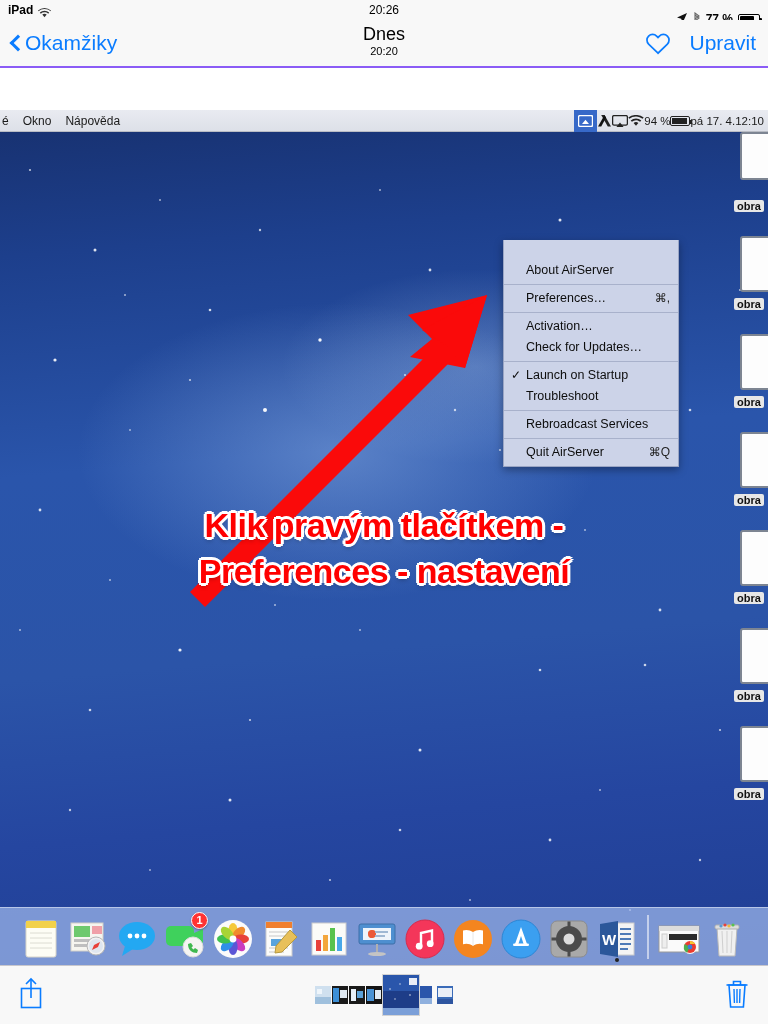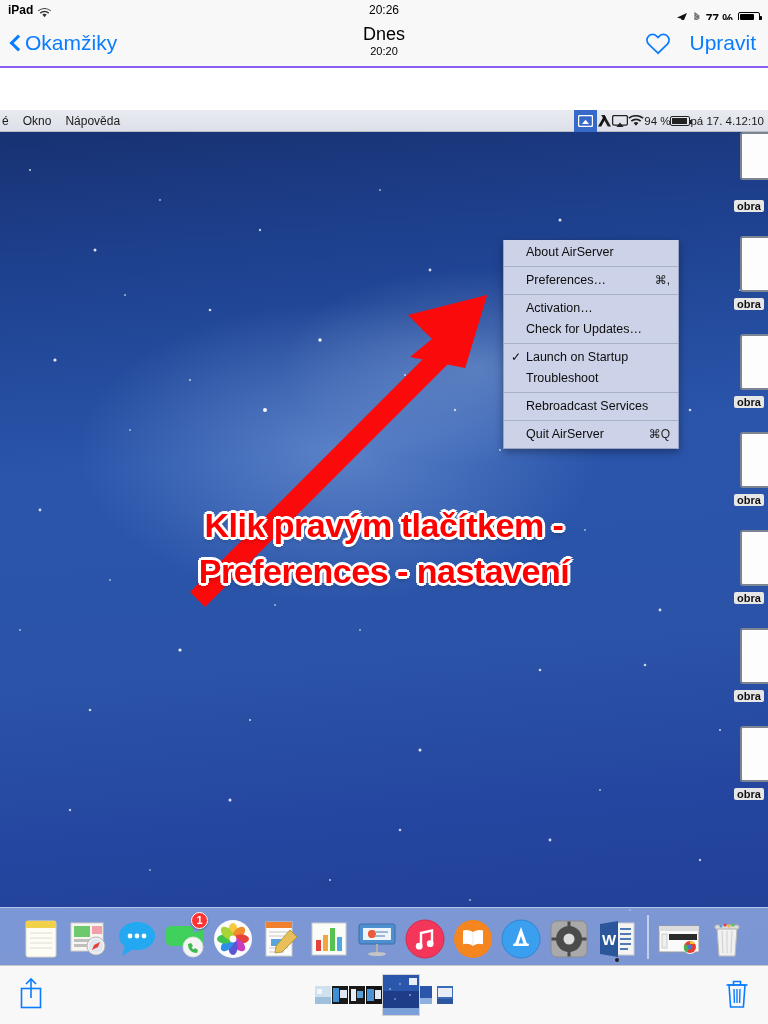--- a/index.html
+++ b/index.html
@@ -13,21 +13,21 @@
 
   
   .ios-status {
     position:absolute; top:0; left:0; width:768px; height:20px;
     background:#f8f8f8;
     display:flex; align-items:center;
     font-size:12px; color:#000;
   }
   .ios-status .left { position:absolute; left:8px; display:flex; align-items:flex-end; gap:5px; }
   .ios-status .center { position:absolute; left:0; width:768px; text-align:center; font-weight:normal; font-size:12px; }
-  .ios-status .right { position:absolute; right:8px; display:flex; align-items:flex-start; gap:5px;margin-top:18px; }
+  .ios-status .right { position:absolute; right:8px; display:flex; align-items:center; gap:5px;margin-top:18px; }
   .ios-label { font-size:12px; font-weight:bold; }
   .wifi-ios { width:12px; height:10px; position:relative; }
   .loc-arrow { font-size:12px; }
   .bt-glyph { font-size:11px; color:#555; }
   .batt-pct { font-size:12px; font-weight:bold; }
   .batt-ios {
     width:22px; height:10px; border:1px solid #000; border-radius:2px;
     position:relative; padding:1px;
   }
   .batt-ios::after {
@@ -107,21 +107,21 @@
   .mb-date { white-space:nowrap; }
 
   
   .as-menu {
     position:absolute; left:503px; top:130px; width:176px;
     background:#ccd3e8;
     border:1px solid #9aa5c4;
     border-top:none;
     box-shadow:0 3px 8px rgba(0,0,0,.35);
     font-size:12.5px; color:#0d0d0d;
-    padding:2px 0 3px 0;
+    padding:20px 0 3px 0;
   }
   .as-item {
     position:relative; height:21px; line-height:21px;
     padding-left:22px; padding-right:8px; white-space:nowrap;
     display:flex; align-items:center;
   }
   .as-item .lbl { flex:1; }
   .as-item .key { color:#222; font-size:12px; padding-left:10px; }
   .as-check { position:absolute; left:7px; font-size:12px; }
   .as-sep { height:1px; background:#a8b1cb; margin:3px 0; }

